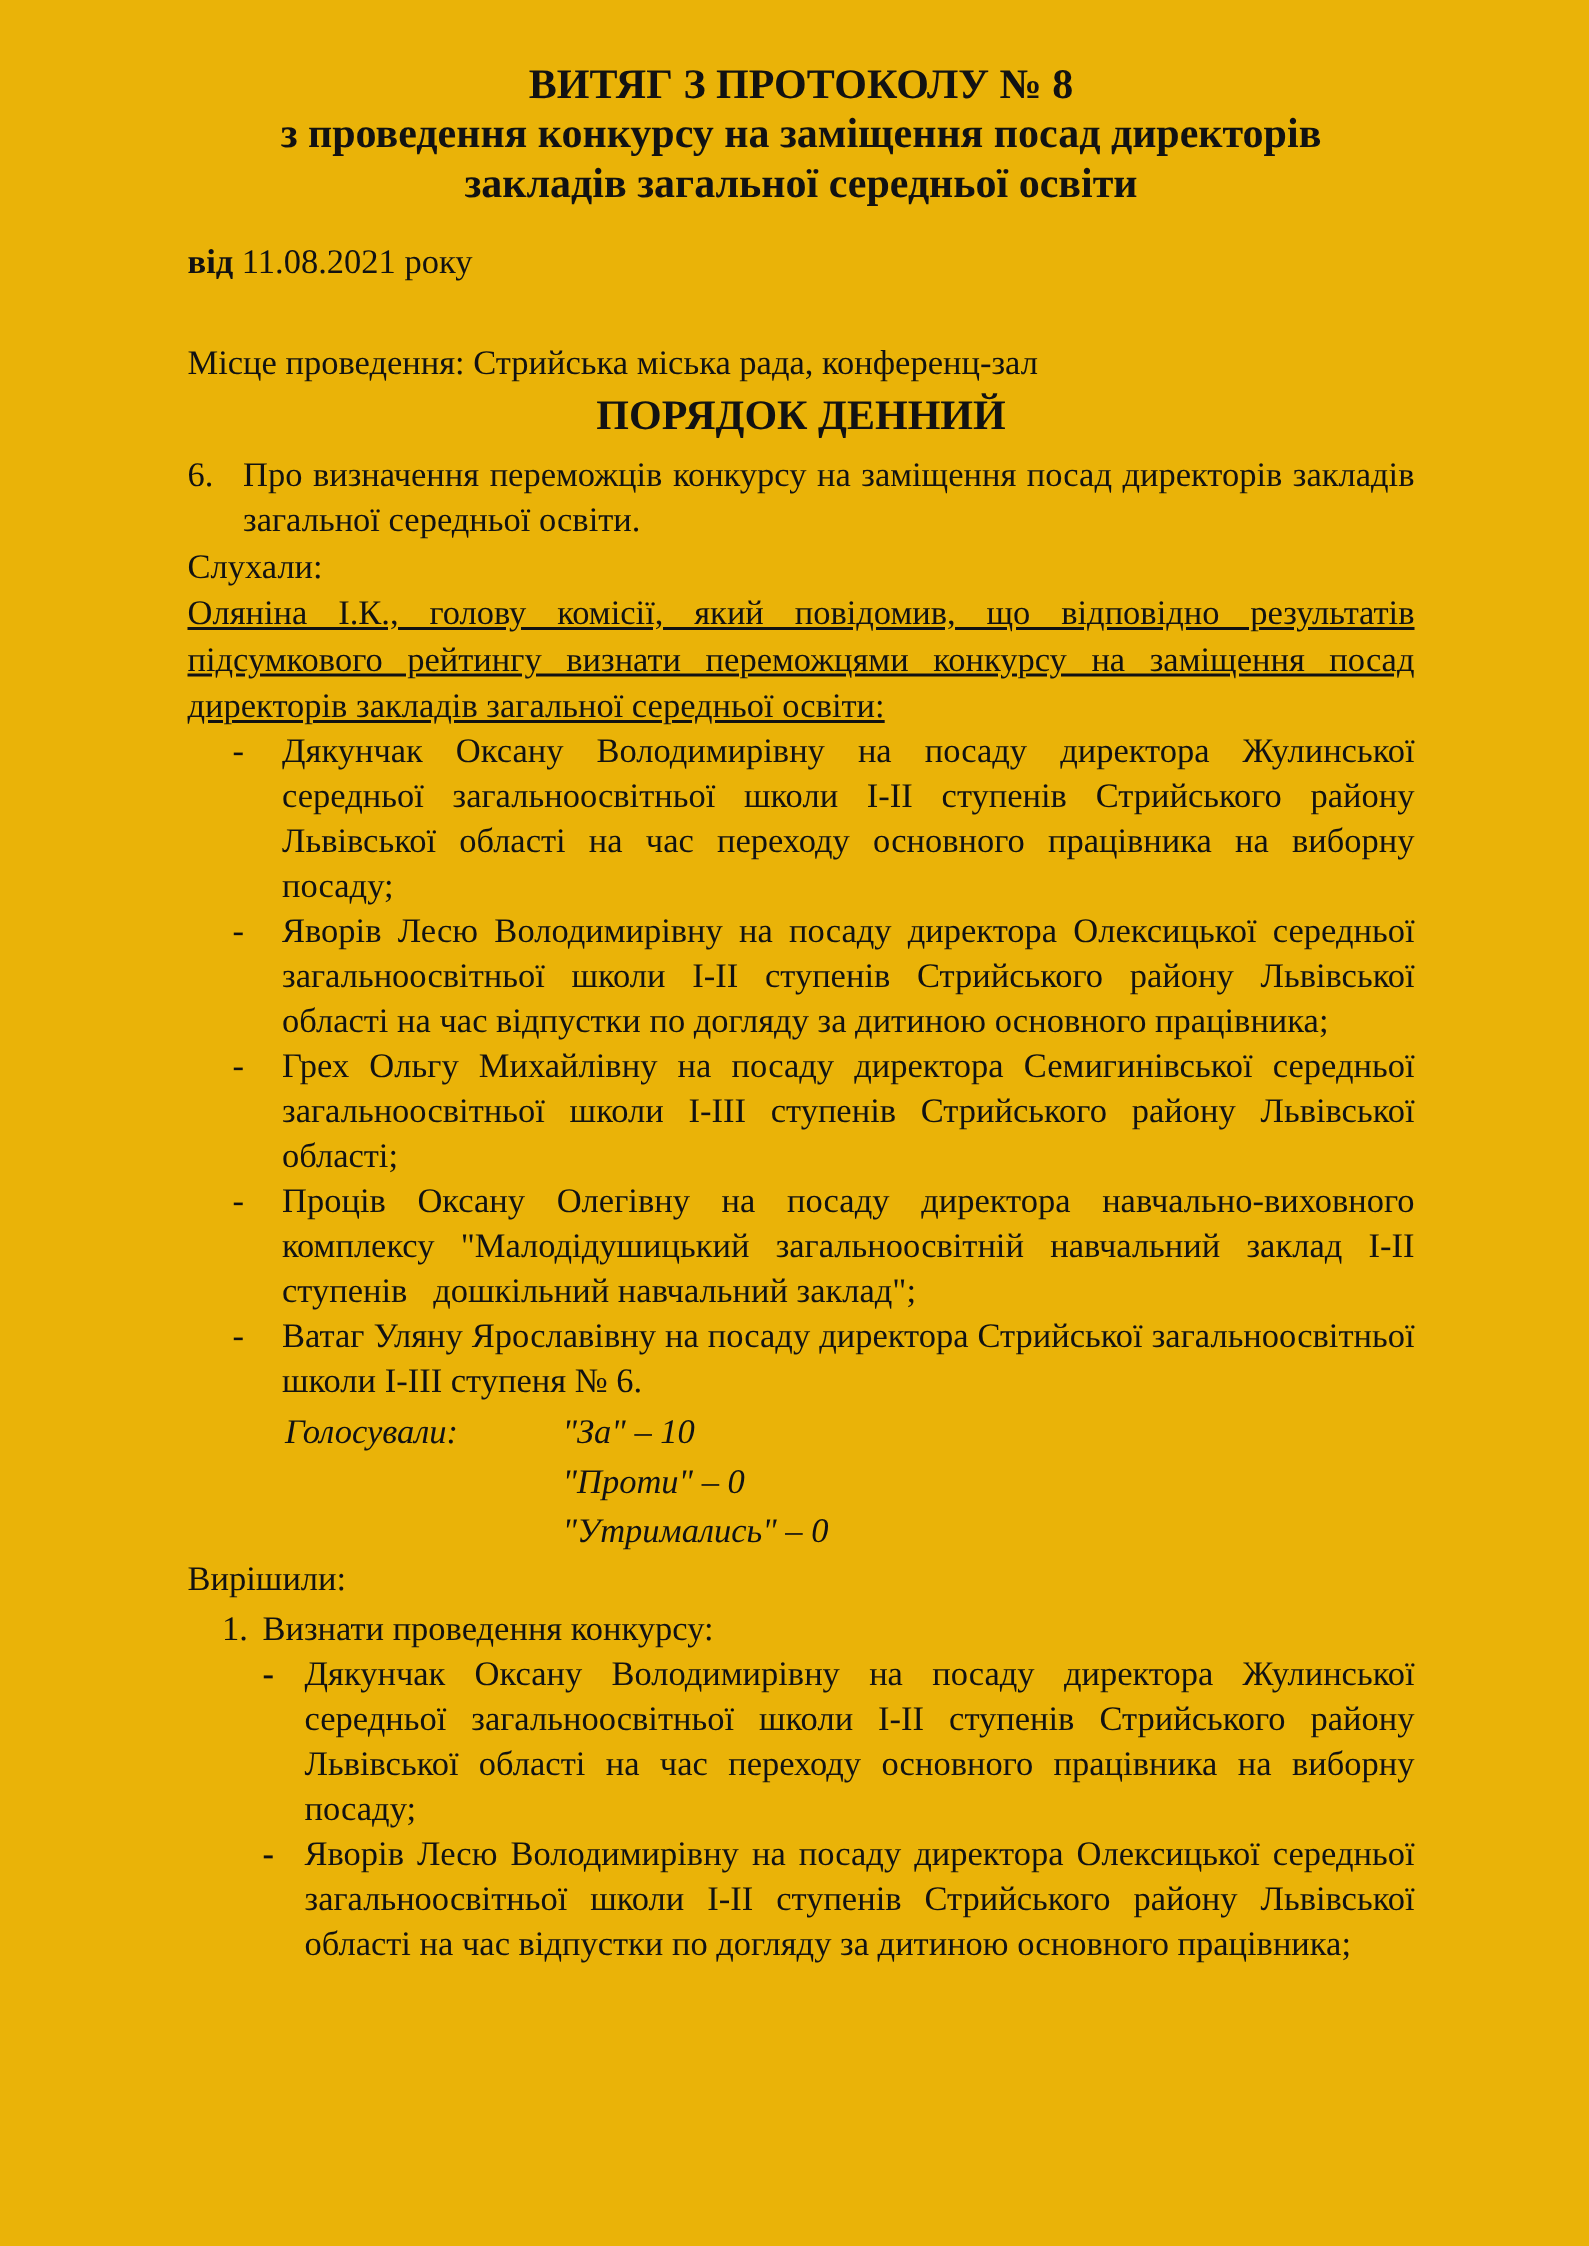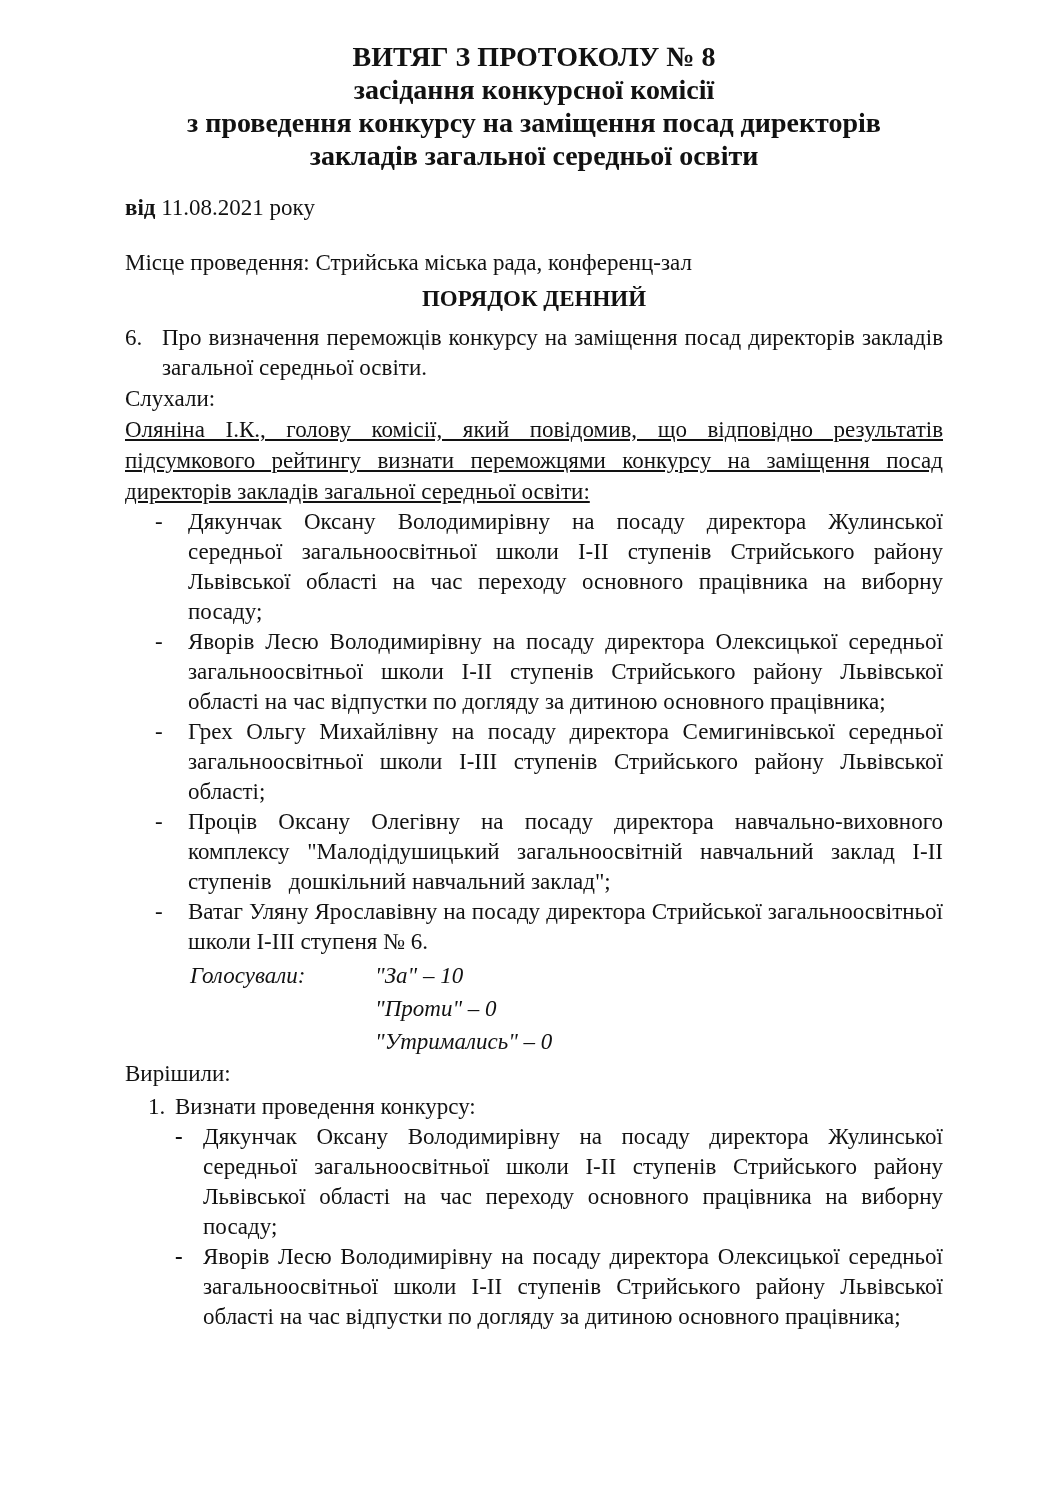--- a/index.html
+++ b/index.html
@@ -1,49 +1,49 @@
 <!DOCTYPE html>
 <html lang="uk"><head>
 <meta charset="utf-8">
 <style>
   * { margin: 0; padding: 0; box-sizing: border-box; }
   html, body { background: #e8e8e8; }
   body { width: 1059px; }
   .page {
     width: 1059px;
     height: 1497px;
-    background: #ffffff;
+    background: #eab308;
     color: #121212;
     font-family: "Liberation Serif", "DejaVu Serif", serif;
     font-size: 23px;
     line-height: 30px;
     padding: 40px 116px 0 125px;
     overflow: hidden;
     position: relative;
   }
   .title-block {
     text-align: center;
     font-weight: bold;
     font-size: 28px;
     line-height: 33px;
     margin-bottom: 20px;
   }
   .date-line {
     line-height: 31px;
-    margin-bottom: 24px;
+    margin-bottom: 36px;
   }
   .date-line .bold { font-weight: bold; }
   .location-line {
     line-height: 31px;
     margin-bottom: 4px;
   }
   .agenda-heading {
     text-align: center;
     font-weight: bold;
-    font-size: 23px;
+    font-size: 28px;
     line-height: 33px;
     margin-bottom: 8px;
   }
   .numbered-item {
     position: relative;
     padding-left: 37px;
     text-align: justify;
     text-align-last: left;
   }
   .numbered-item .num {
@@ -105,21 +105,20 @@
     top: 0;
   }
 </style>
 </head>
 <body>
 
 <div class="page">
 
   <div class="title-block">
     <div>ВИТЯГ З ПРОТОКОЛУ № 8</div>
-    <div>засідання конкурсної комісії</div>
     <div>з проведення конкурсу на заміщення посад директорів</div>
     <div>закладів загальної середньої освіти</div>
   </div>
 
   <p class="date-line"><span class="bold">від</span> <span>11.08.2021 року</span></p>
 
   <p class="location-line">Місце проведення: Стрийська міська рада, конференц-зал</p>
 
   <h2 class="agenda-heading">ПОРЯДОК ДЕННИЙ</h2>
 

